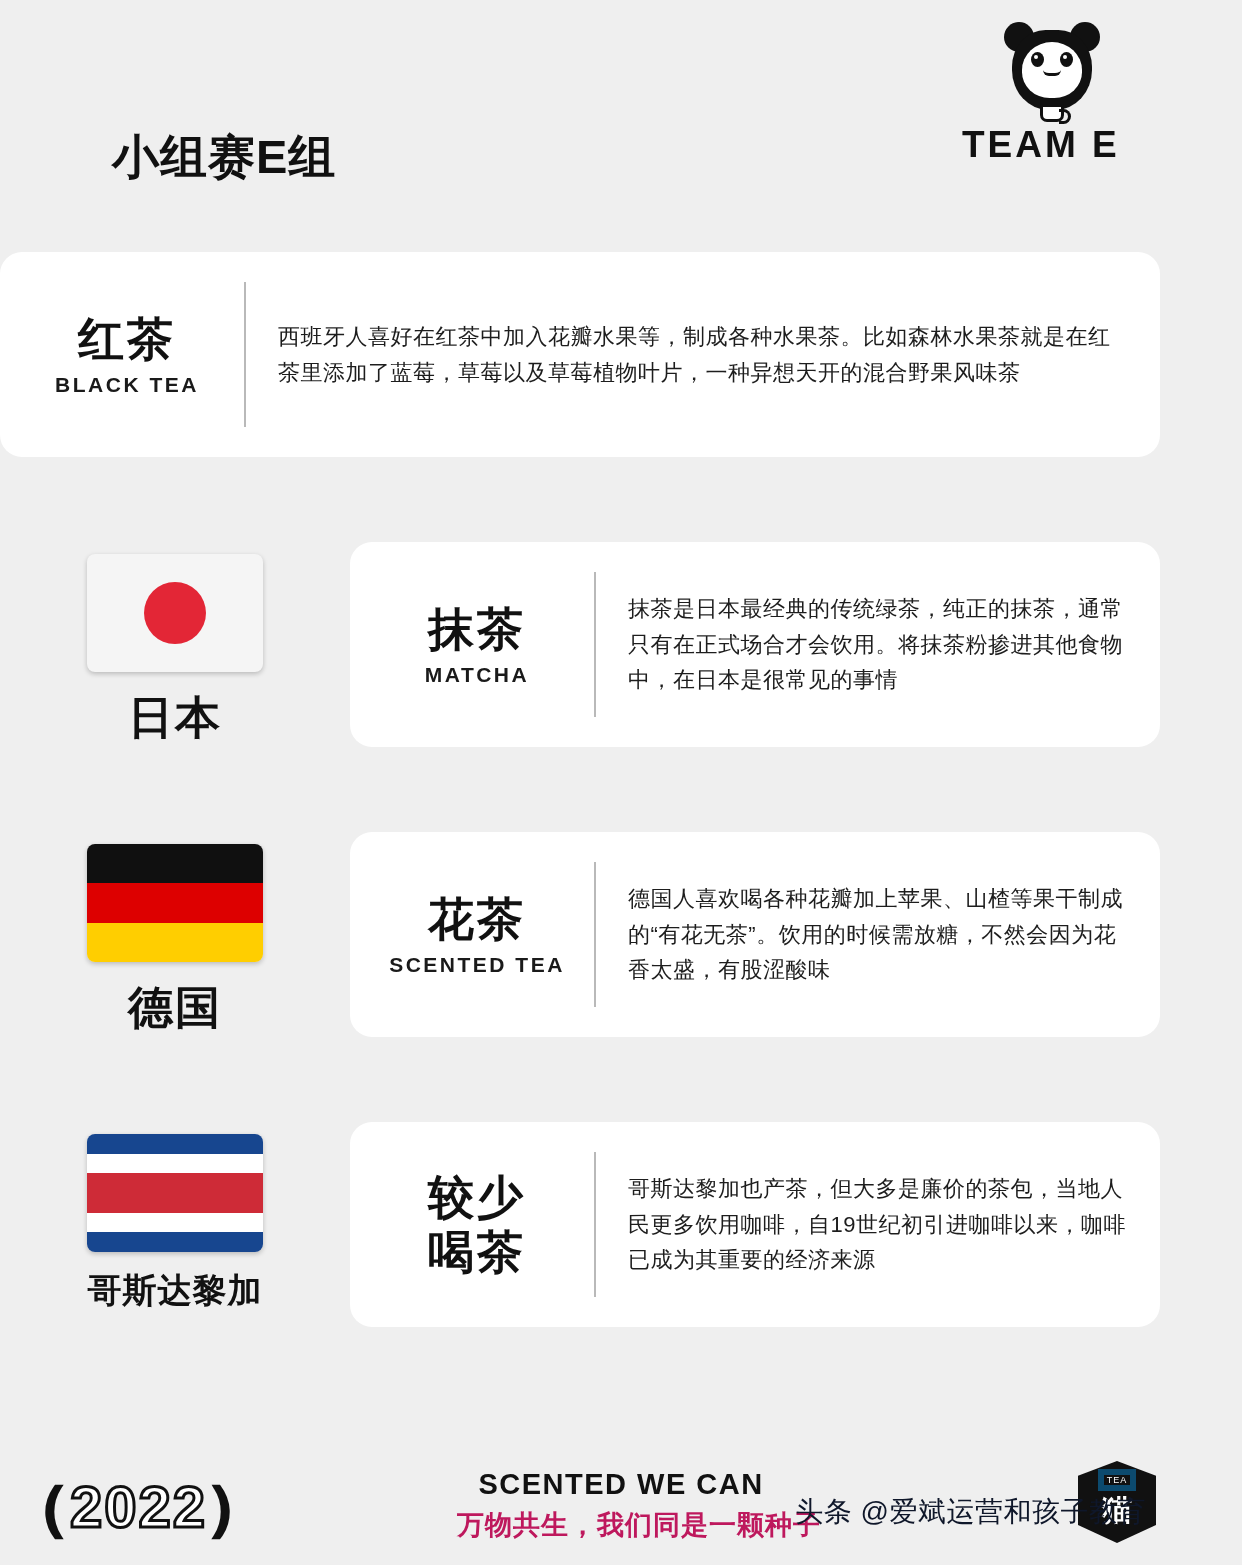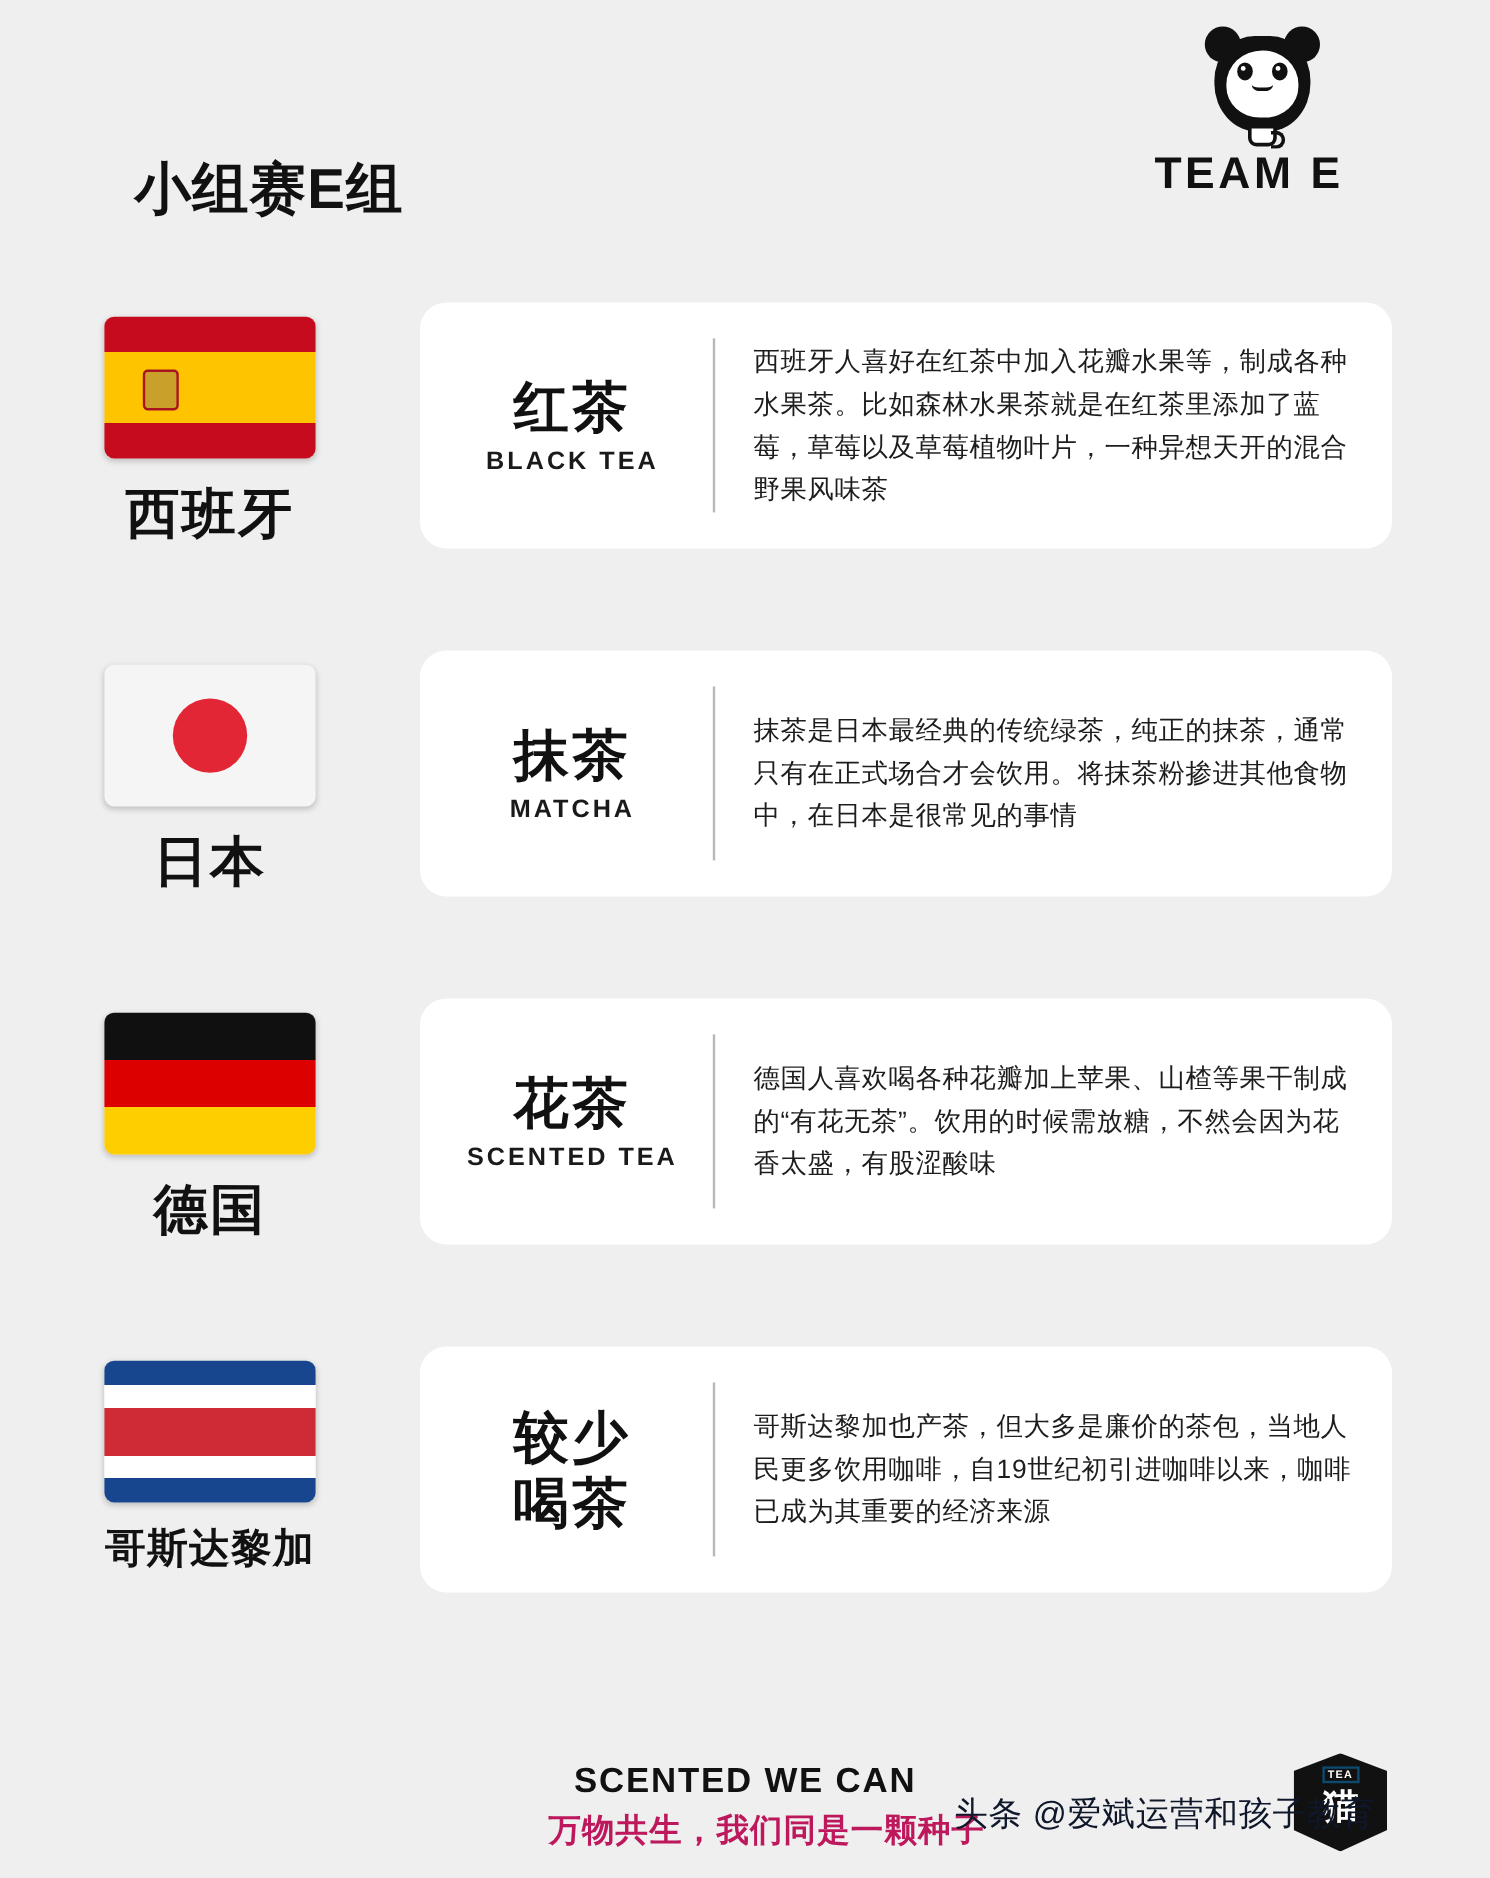--- a/index.html
+++ b/index.html
@@ -297,24 +297,23 @@
     height: 82px;
     background: #111;
     clip-path: polygon(50% 0%, 100% 18%, 100% 78%, 50% 100%, 0% 78%, 0% 18%);
     color: #fff;
     text-align: center;
     padding-top: 8px;
   }
   .cat-logo .tea-tag {
     font-size: 9px;
     letter-spacing: 1px;
-    border: 2px solid #0c4a6e;
+    border: 6px solid #0c4a6e;
     display: inline-block;
     padding: 0 3px;
-    font-weight: bold;
   }
   .cat-logo .cat-cn {
     font-size: 30px;
     font-weight: bold;
     line-height: 1.1;
     margin-top: 2px;
   }
 
   .watermark {
     position: absolute;
@@ -346,26 +345,20 @@
         </div>
         <div class="panda-cup"></div>
       </div>
       <div class="team-label">TEAM E</div>
     </div>
   </div>
 
   <div class="rows">
 
     <div class="row">
-      <div class="country">
-        <div class="flag flag-es">
-          <div class="crest"></div>
-        </div>
-        <div class="country-name">西班牙</div>
-      </div>
       <div class="card">
         <div class="tea">
           <div class="tea-cn">红茶</div>
           <div class="tea-en">BLACK TEA</div>
         </div>
         <div class="divider"></div>
         <div class="desc">西班牙人喜好在红茶中加入花瓣水果等，制成各种水果茶。比如森林水果茶就是在红茶里添加了蓝莓，草莓以及草莓植物叶片，一种异想天开的混合野果风味茶</div>
       </div>
     </div>
 
@@ -412,20 +405,21 @@
           <div class="tea-cn">喝茶</div>
         </div>
         <div class="divider"></div>
         <div class="desc">哥斯达黎加也产茶，但大多是廉价的茶包，当地人民更多饮用咖啡，自19世纪初引进咖啡以来，咖啡已成为其重要的经济来源</div>
       </div>
     </div>
 
   </div>
 
   <div class="footer">
+    <div class="year">（2022）</div>
 
     <div class="slogan">
       <div class="slogan-en">SCENTED WE CAN</div>
       <div class="slogan-cn">万物共生，我们同是一颗种子</div>
     </div>
 
     <div class="cat-logo">
       <div class="tea-tag">TEA</div>
       <div class="cat-cn">猫</div>
     </div>

